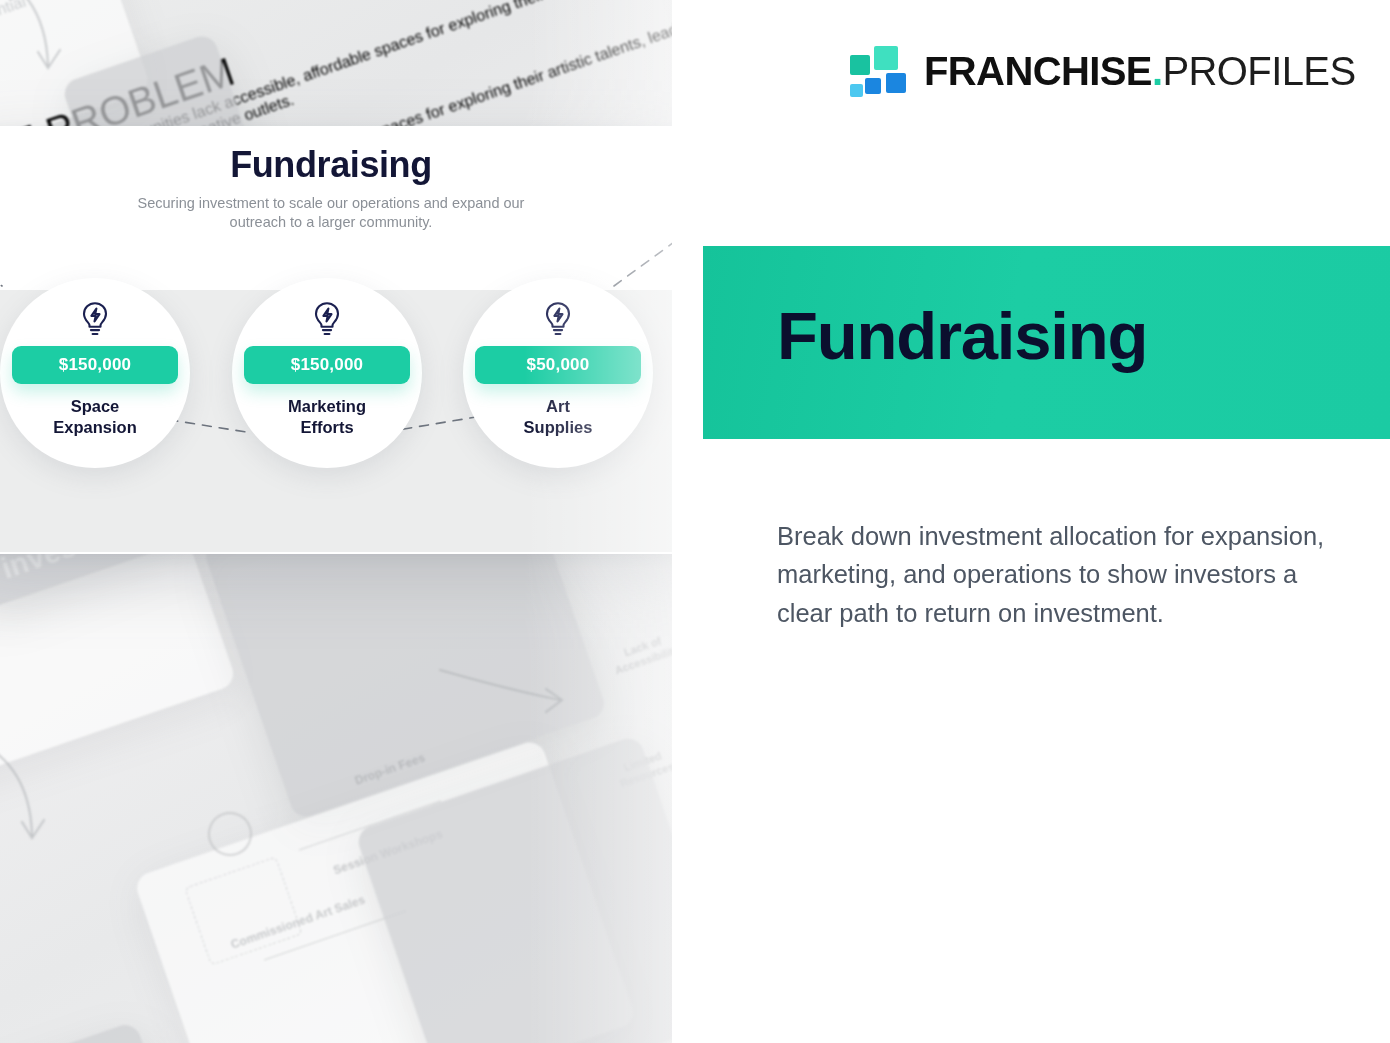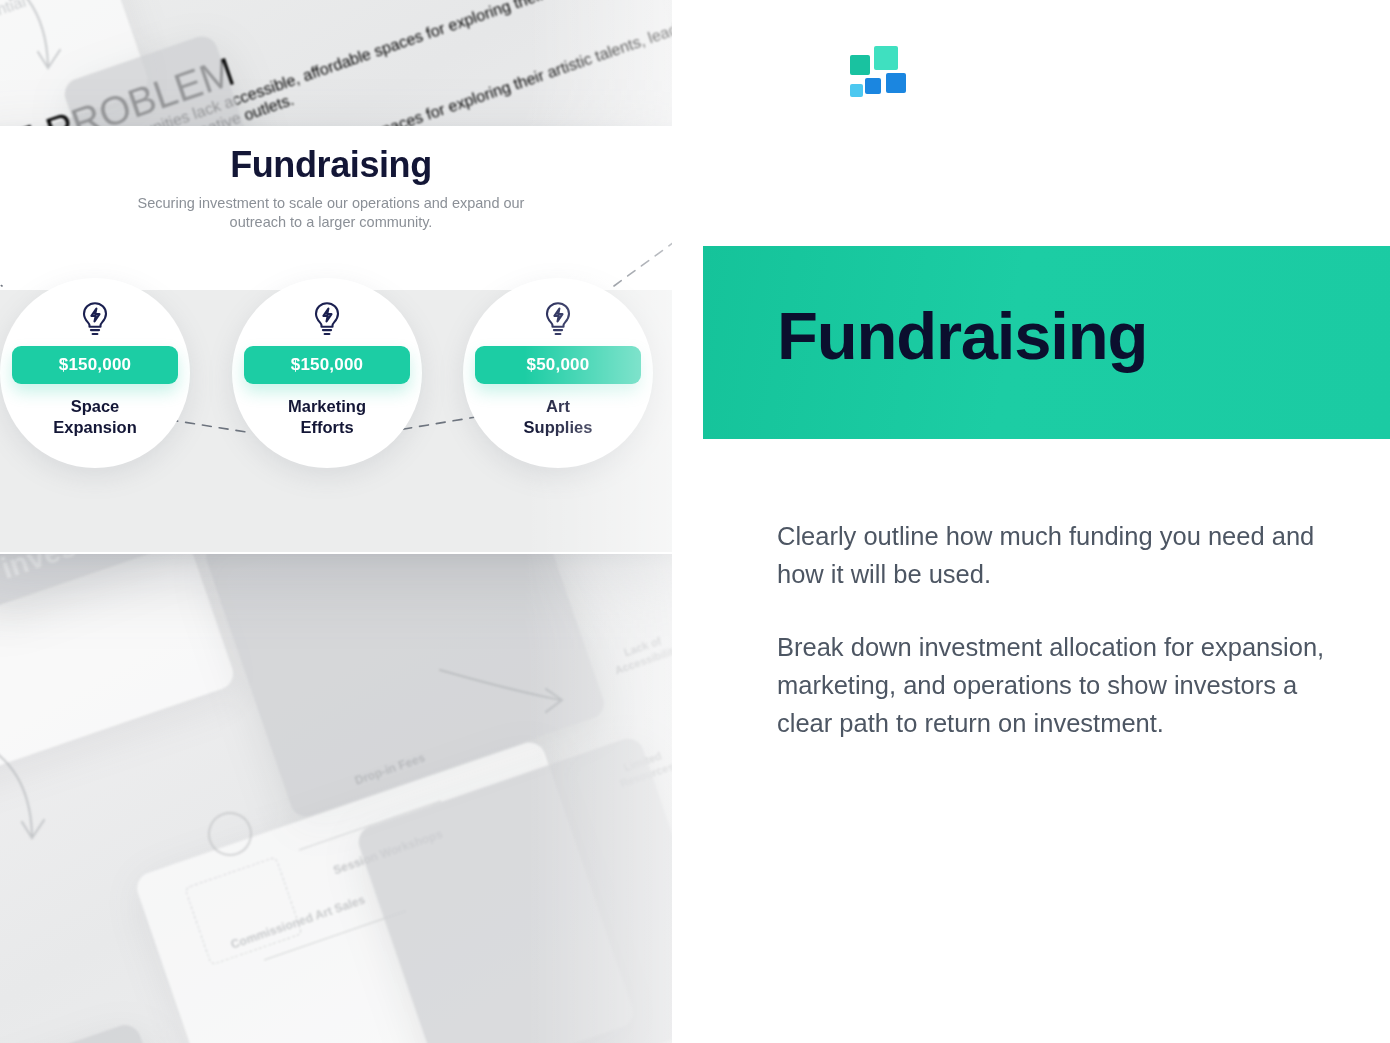--- a/index.html
+++ b/index.html
@@ -403,24 +403,26 @@
   <div class="right-panel">
 
     <div class="logo">
       <div class="logo-mark">
         <i style="left:2px;  top:15px; width:20px; height:20px; background:#19c2a0;"></i>
         <i style="left:26px; top:6px;  width:24px; height:24px; background:#3fe0c0;"></i>
         <i style="left:38px; top:33px; width:20px; height:20px; background:#1b86e0;"></i>
         <i style="left:17px; top:38px; width:16px; height:16px; background:#1b86e0;"></i>
         <i style="left:2px;  top:44px; width:13px; height:13px; background:#4cc8f0;"></i>
       </div>
+      <div class="logo-word">
+        <span class="w1">FRANCHISE</span><span class="dot">.</span><span class="w2">PROFILES</span>
+      </div>
     </div>
 
     <div class="hero-band"></div>
     <div class="hero-title">Fundraising</div>
 
     <div class="body-copy">
-      <p>Clearly outline how much funding you need and how it will be used.</p>
       <p>Break down investment allocation for expansion, marketing, and operations to show investors a clear path to return on investment.</p>
     </div>
 
   </div>
 </div>
 
 </body></html>

